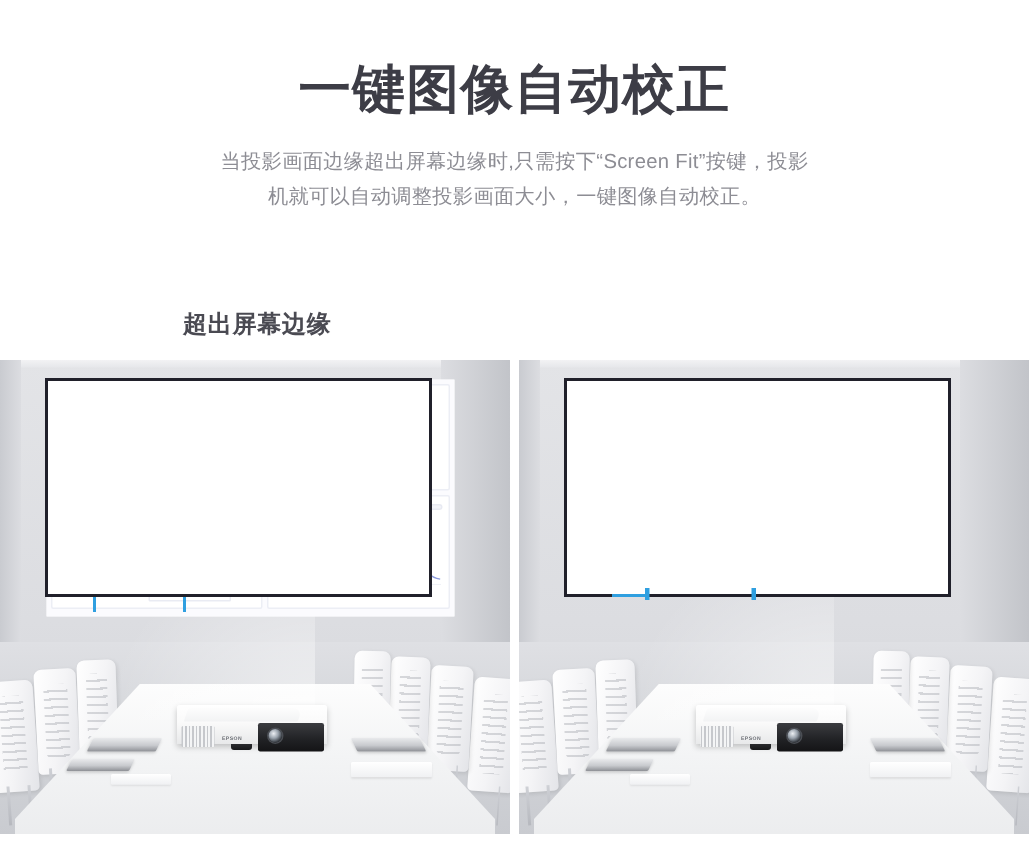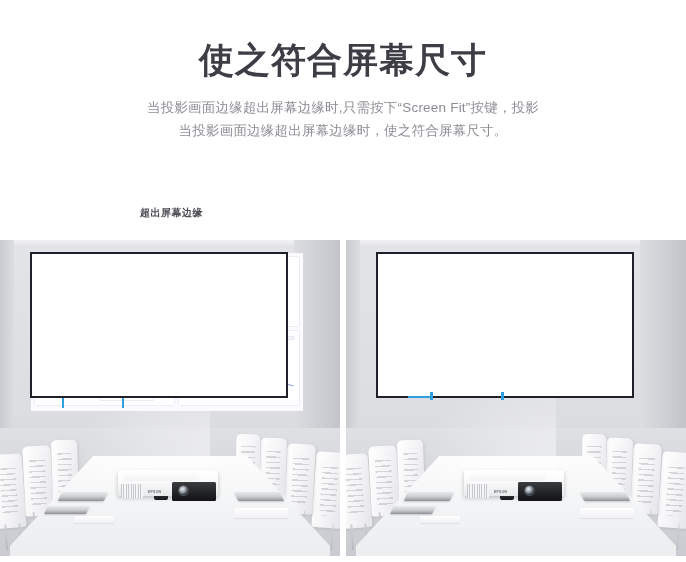--- a/index.html
+++ b/index.html
@@ -39,21 +39,21 @@
   .labels-row {
     position: absolute;
     top: 206px;
     left: 0;
     width: 686px;
     display: flex;
   }
   .label-cell {
     width: 343px;
     text-align: center;
-    font-size: 10px;
+    font-size: 16px;
     font-weight: bold;
     color: #4a4a52;
     letter-spacing: 0.5px;
   }
 
   
   .photos-row {
     position: absolute;
     top: 240px;
     left: 0;
@@ -339,24 +339,24 @@
   .lens-glow {
     position:absolute; z-index:1;
     background: radial-gradient(ellipse at bottom right,
       rgba(255,255,255,.55) 0%, rgba(255,255,255,0) 70%);
   }
 </style>
 </head>
 <body>
 
 <div class="header">
-  <div class="page-title">使之符合屏幕尺寸</div>
+  <div class="page-title">一键图像自动校正</div>
   <div class="page-subtitle">
     <span class="sub-line">当投影画面边缘超出屏幕边缘时,只需按下“Screen Fit”按键，投影</span>
-    <span class="sub-line">当投影画面边缘超出屏幕边缘时，使之符合屏幕尺寸。</span>
+    <span class="sub-line">机就可以自动调整投影画面大小，一键图像自动校正。</span>
   </div>
 </div>
 
 <div class="labels-row">
   <div class="label-cell">超出屏幕边缘</div>
 </div>
 
 <div class="photos-row">
 
   <div class="photo-panel panel-left">

